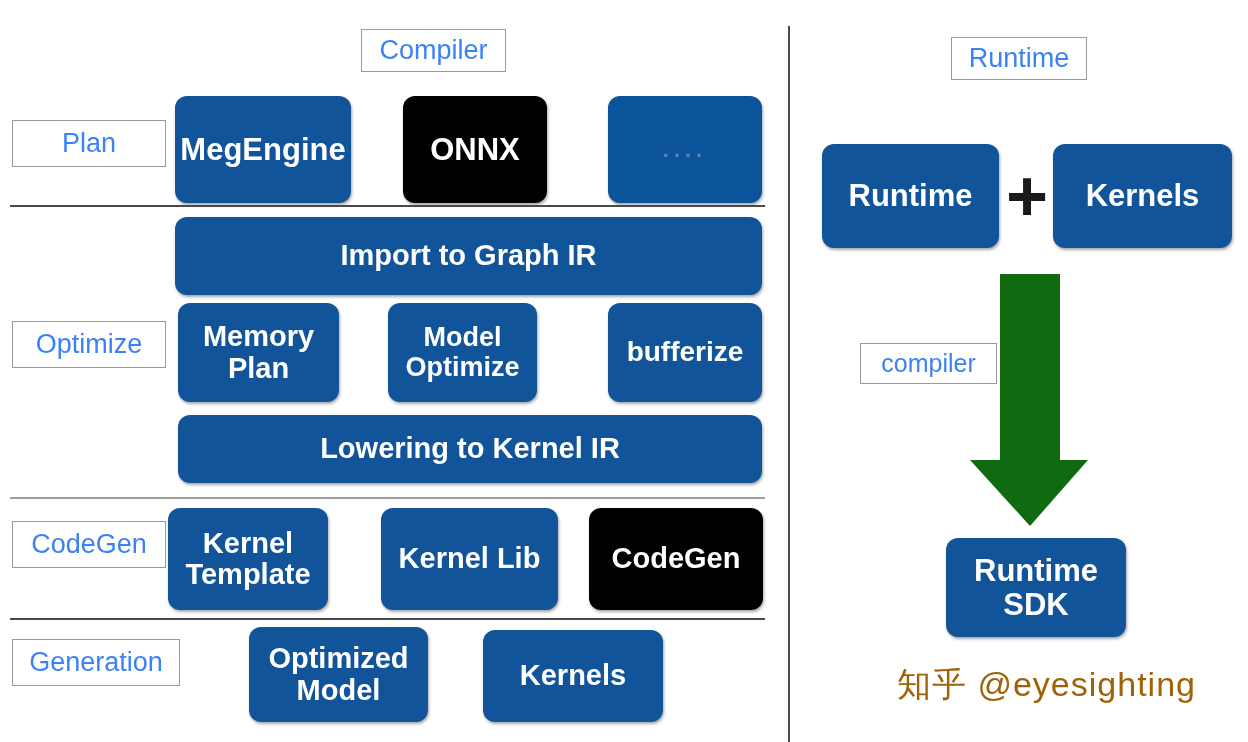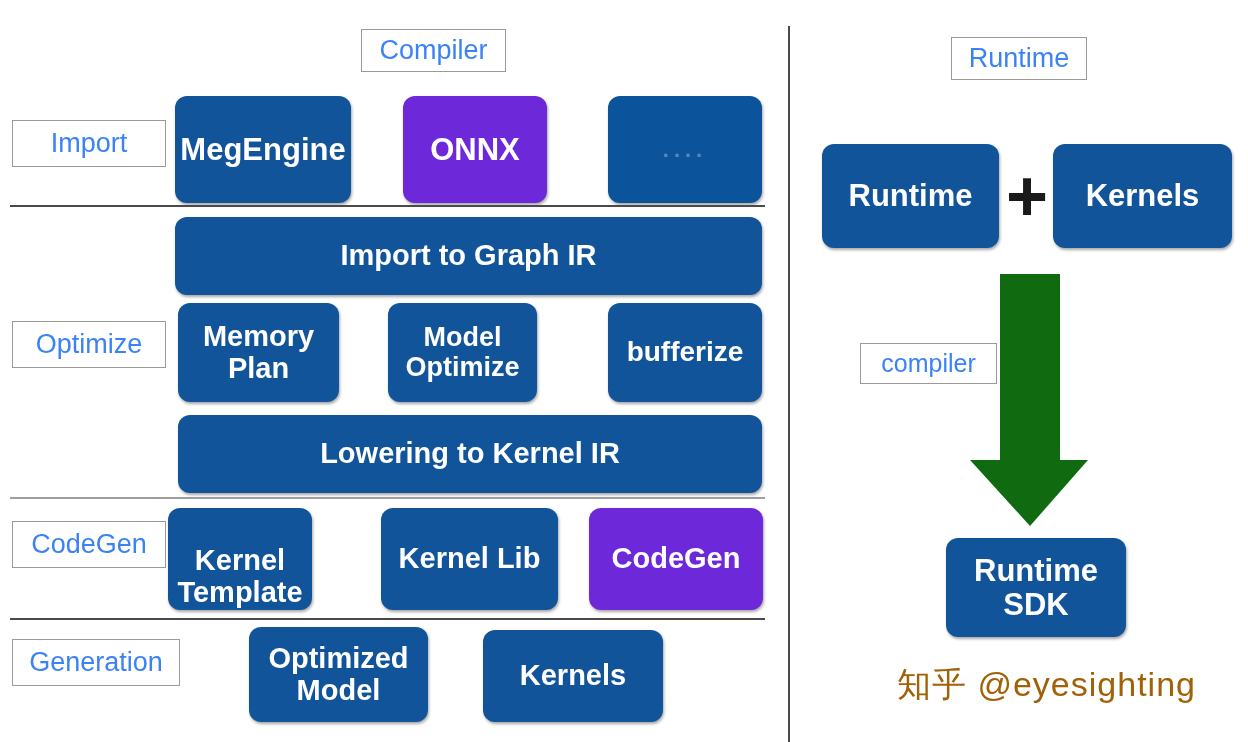--- a/index.html
+++ b/index.html
@@ -29,21 +29,21 @@
     text-align:center;
     color:#ffffff;
     font-weight:bold;
     line-height:1.08;
     box-sizing:border-box;
     box-shadow:1px 2px 3px rgba(0,0,0,0.35);
     padding:2px 1px;
   }
   .blue{background:#11549a;}
   .blue2{background:#0b549b;}
-  .gray{background:#6d28d9;}
+  .gray{background:#000000;}
 
   
   .hline{position:absolute;height:0;border-top:2px solid #4a4a4a;}
   .hline.soft{border-top:2px solid #9e9e9e;}
   .vline{position:absolute;width:0;border-left:2px solid #4a4a4a;}
 
   
   .plus{position:absolute;color:#1a1a1a;font-size:72px;font-weight:bold;
         line-height:1;display:flex;align-items:center;justify-content:center;}
 
@@ -70,21 +70,21 @@
 
   <div class="olabel" style="left:361px;top:29px;width:145px;height:43px;">
     <span>Compiler</span>
   </div>
 
   <div class="olabel" style="left:951px;top:37px;width:136px;height:43px;">
     <span>Runtime</span>
   </div>
 
   <div class="olabel" style="left:12px;top:120px;width:154px;height:47px;">
-    <span>Import</span>
+    <span>Plan</span>
   </div>
 
   <div class="olabel" style="left:12px;top:321px;width:154px;height:47px;">
     <span>Optimize</span>
   </div>
 
   <div class="olabel" style="left:12px;top:521px;width:154px;height:47px;">
     <span>CodeGen</span>
   </div>
 
@@ -115,27 +115,27 @@
   </div>
 
   <div class="box blue" style="left:388px;top:303px;width:149px;height:99px;font-size:27px;">
     <span>Model Optimize</span>
   </div>
 
   <div class="box blue" style="left:608px;top:303px;width:154px;height:99px;font-size:28px;">
     <span>bufferize</span>
   </div>
 
-  <div class="box blue" style="left:178px;top:415px;width:584px;height:78px;font-size:29px;">
+  <div class="box blue" style="left:178px;top:415px;width:584px;height:68px;font-size:29px;">
     <span>Lowering to Kernel IR</span>
   </div>
 
   <div class="hline soft" style="left:10px;top:497px;width:755px;"></div>
 
-  <div class="box blue" style="left:168px;top:508px;width:144px;height:102px;font-size:29px;align-items:flex-end;">
+  <div class="box blue" style="left:168px;top:508px;width:160px;height:102px;font-size:29px;">
     <span>Kernel Template</span>
   </div>
 
   <div class="box blue" style="left:381px;top:508px;width:177px;height:102px;font-size:29px;">
     <span>Kernel Lib</span>
   </div>
 
   <div class="box gray" style="left:589px;top:508px;width:174px;height:102px;font-size:29px;">
     <span>CodeGen</span>
   </div>

